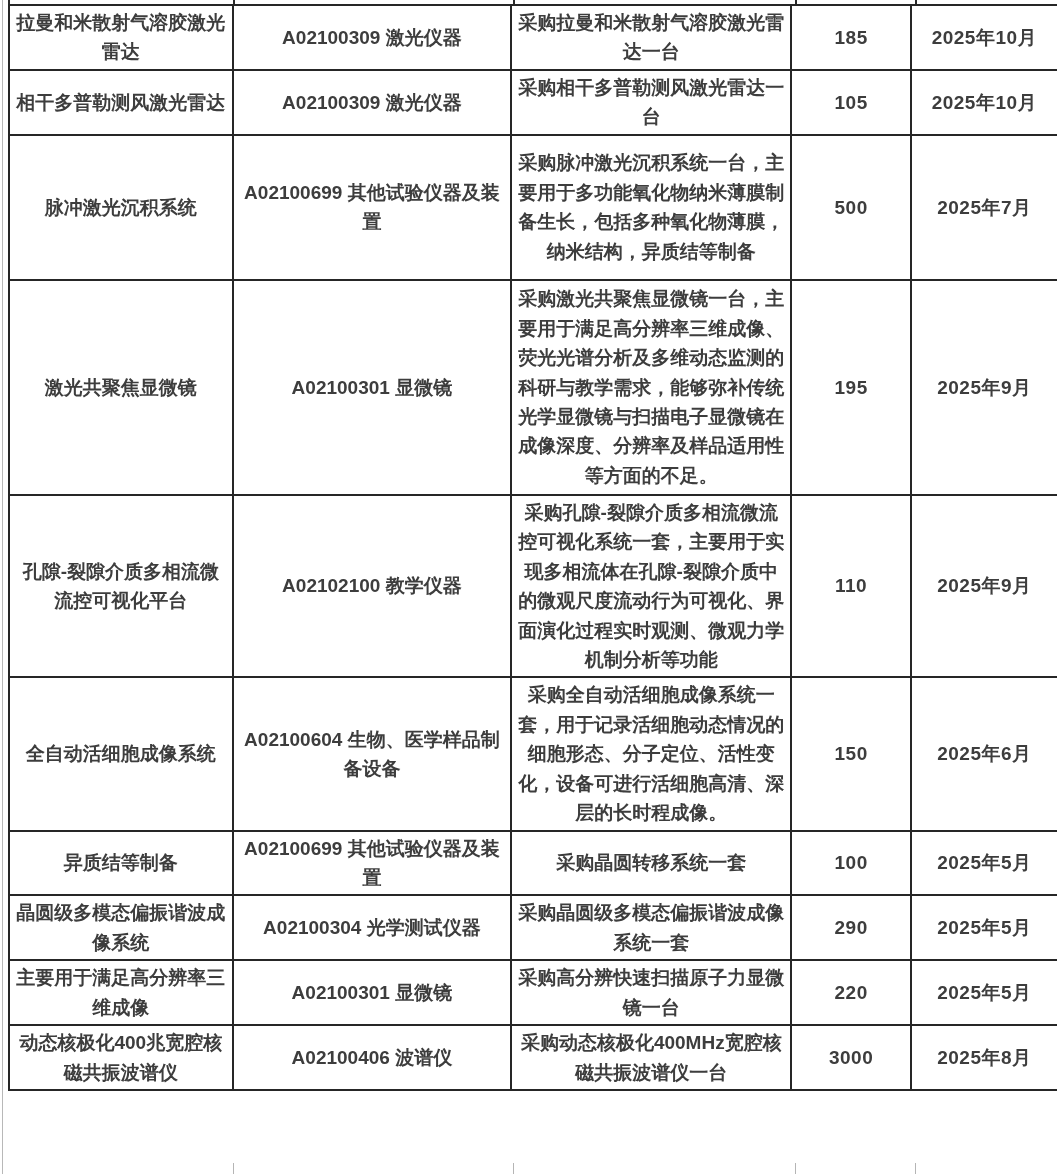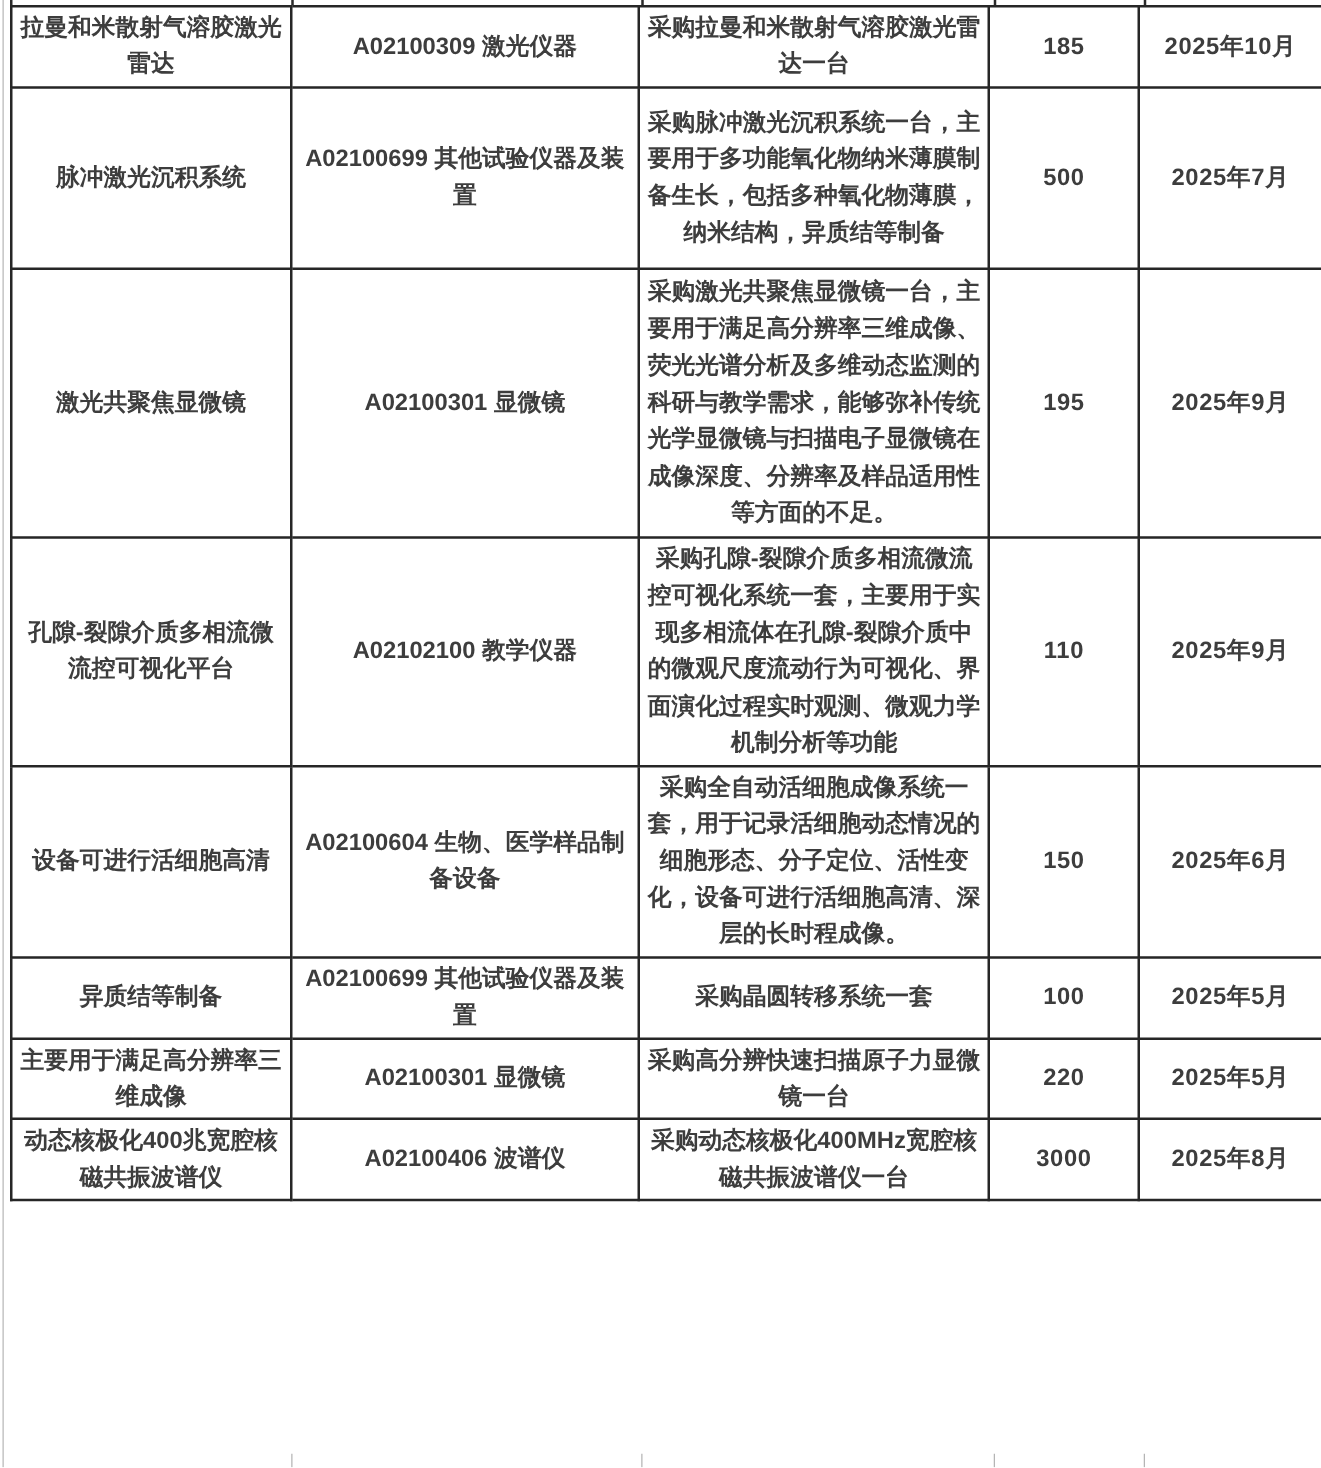--- a/index.html
+++ b/index.html
@@ -66,20 +66,27 @@
         <col style="width:147px">
     </colgroup>
     <tbody>
       <tr style="height:60px">
         <td class="c-name">拉曼和米散射气溶胶激光雷达</td>
         <td class="c-cat">A02100309 激光仪器</td>
         <td class="c-req">采购拉曼和米散射气溶胶激光雷达一台</td>
         <td class="c-amount">185</td>
         <td class="c-date">2025年10月</td>
       </tr>
+      <tr style="height:59px">
+        <td class="c-name">相干多普勒测风激光雷达</td>
+        <td class="c-cat">A02100309 激光仪器</td>
+        <td class="c-req">采购相干多普勒测风激光雷达一台</td>
+        <td class="c-amount">105</td>
+        <td class="c-date">2025年10月</td>
+      </tr>
       <tr style="height:145px">
         <td class="c-name">脉冲激光沉积系统</td>
         <td class="c-cat">A02100699 其他试验仪器及装置</td>
         <td class="c-req">采购脉冲激光沉积系统一台，主要用于多功能氧化物纳米薄膜制备生长，包括多种氧化物薄膜，纳米结构，异质结等制备</td>
         <td class="c-amount">500</td>
         <td class="c-date">2025年7月</td>
       </tr>
       <tr style="height:215px">
         <td class="c-name">激光共聚焦显微镜</td>
         <td class="c-cat">A02100301 显微镜</td>
@@ -88,31 +95,38 @@
         <td class="c-date">2025年9月</td>
       </tr>
       <tr style="height:180px">
         <td class="c-name">孔隙-裂隙介质多相流微流控可视化平台</td>
         <td class="c-cat">A02102100 教学仪器</td>
         <td class="c-req">采购孔隙-裂隙介质多相流微流控可视化系统一套，主要用于实现多相流体在孔隙-裂隙介质中的微观尺度流动行为可视化、界面演化过程实时观测、微观力学机制分析等功能</td>
         <td class="c-amount">110</td>
         <td class="c-date">2025年9月</td>
       </tr>
       <tr style="height:144px">
-        <td class="c-name">设备可进行活细胞高清</td>
+        <td class="c-name">全自动活细胞成像系统</td>
         <td class="c-cat">A02100604 生物、医学样品制备设备</td>
         <td class="c-req">采购全自动活细胞成像系统一套，用于记录活细胞动态情况的细胞形态、分子定位、活性变化，设备可进行活细胞高清、深层的长时程成像。</td>
         <td class="c-amount">150</td>
         <td class="c-date">2025年6月</td>
       </tr>
       <tr style="height:56px">
         <td class="c-name">异质结等制备</td>
         <td class="c-cat">A02100699 其他试验仪器及装置</td>
         <td class="c-req">采购晶圆转移系统一套</td>
         <td class="c-amount">100</td>
+        <td class="c-date">2025年5月</td>
+      </tr>
+      <tr style="height:57px">
+        <td class="c-name">晶圆级多模态偏振谐波成像系统</td>
+        <td class="c-cat">A02100304 光学测试仪器</td>
+        <td class="c-req">采购晶圆级多模态偏振谐波成像系统一套</td>
+        <td class="c-amount">290</td>
         <td class="c-date">2025年5月</td>
       </tr>
       <tr style="height:58px">
         <td class="c-name">主要用于满足高分辨率三维成像</td>
         <td class="c-cat">A02100301 显微镜</td>
         <td class="c-req">采购高分辨快速扫描原子力显微镜一台</td>
         <td class="c-amount">220</td>
         <td class="c-date">2025年5月</td>
       </tr>
       <tr style="height:49px">

